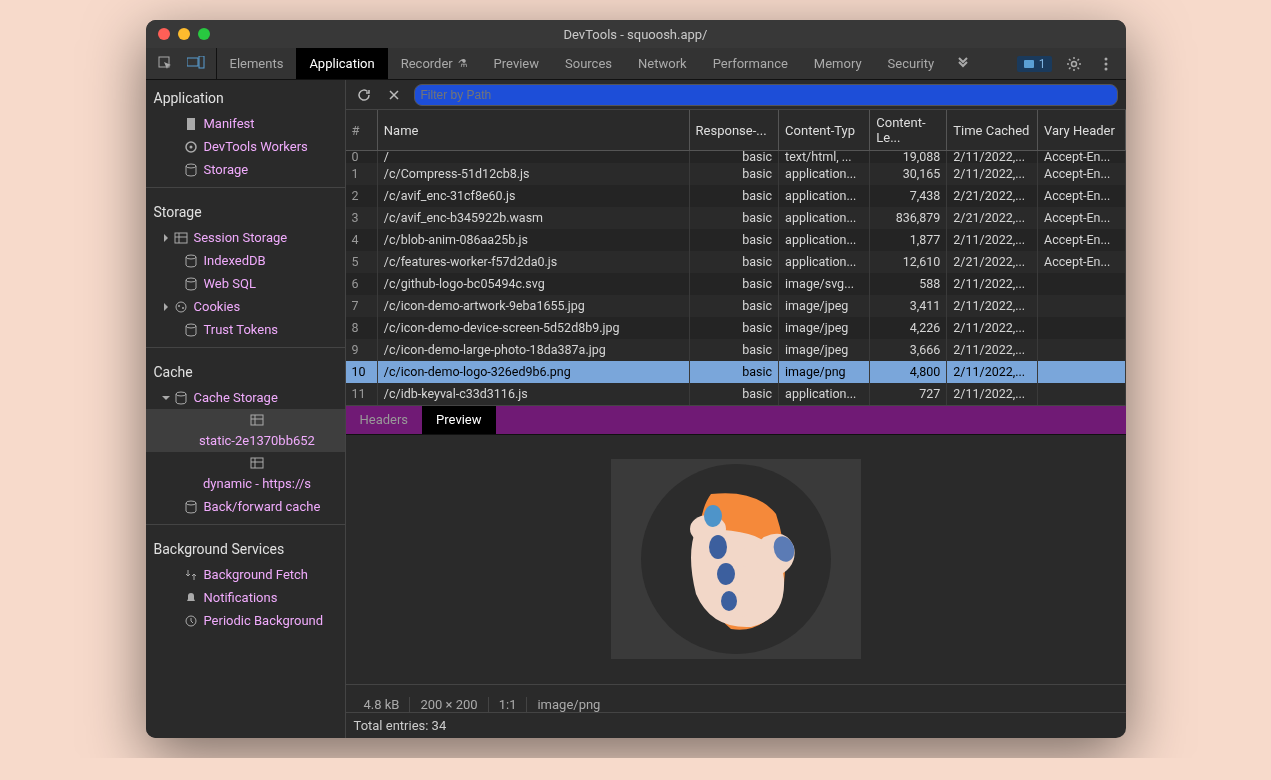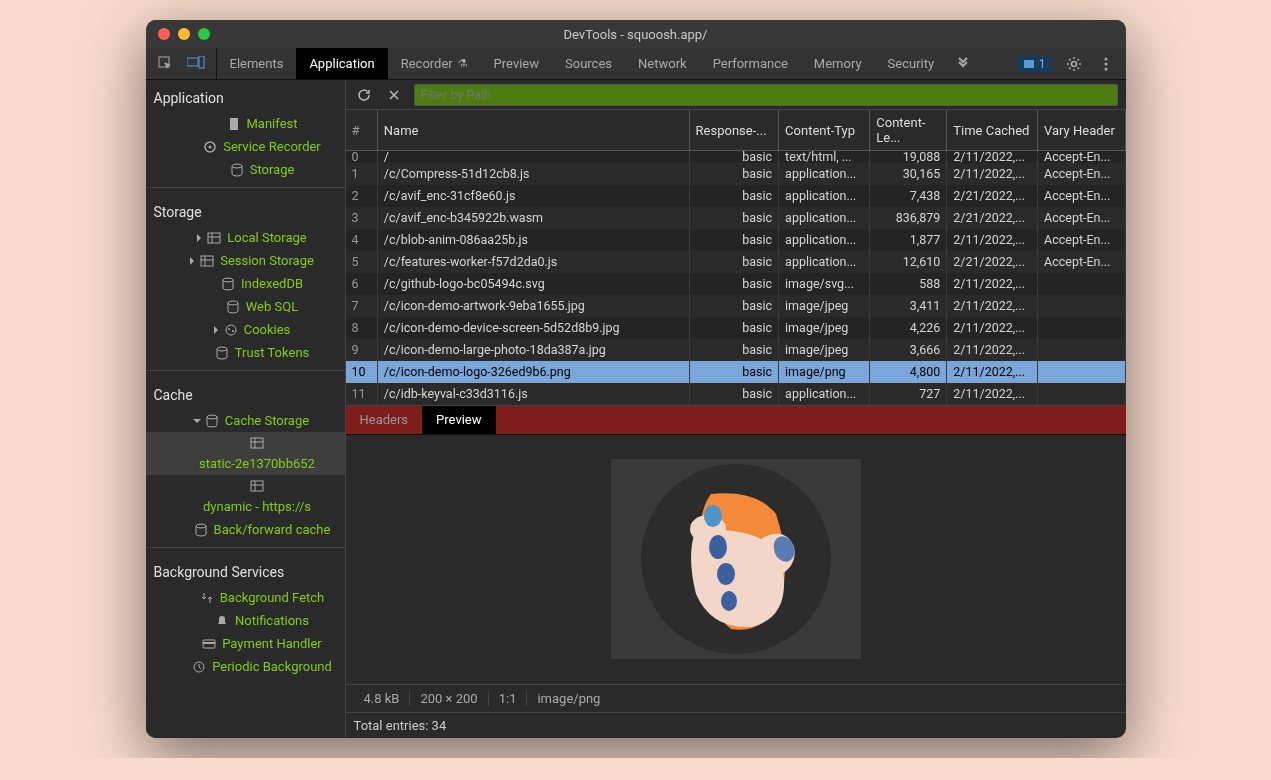--- a/index.html
+++ b/index.html
@@ -38,51 +38,51 @@
 .icon-btn{width:20px;height:20px;display:flex;align-items:center;justify-content:center;cursor:pointer;color:#aaa;}
 .tabs{display:flex;align-items:stretch;}
 .tab{padding:0 13px;display:flex;align-items:center;color:#aaa;cursor:pointer;font-size:13px;gap:5px;}
 .tab.active{background:#000;color:#fff;}
 .tool-right{margin-left:auto;display:flex;align-items:center;gap:12px;padding:0 10px;}
 .chip{background:#1a3a5c;color:#7fb3e0;border-radius:2px;padding:1px 6px;display:flex;align-items:center;gap:4px;font-size:12px;}
 
 .body{flex:1;display:flex;overflow:hidden;}
 .sidebar{width:200px;background:#2a2a2a;border-right:1px solid #444;overflow-y:auto;padding-bottom:10px;}
 .section-hdr{color:#e0e0e0;padding:10px 8px 6px;font-size:14px;}
-.tree-item{display:flex;align-items:center;gap:6px;padding:4px 4px 4px 18px;cursor:pointer;color:#84cc16;font-size:13px;white-space:nowrap;overflow:hidden;justify-content:center;}
+.tree-item{display:flex;align-items:center;gap:6px;padding:4px 4px 4px 18px;cursor:pointer;color:#f0abfc;font-size:13px;white-space:nowrap;overflow:hidden;}
 .tree-item.indent{padding-left:38px;}
 .tree-item.indent2{padding-left:28px;flex-direction:column;}
 .tree-item.sel{background:#3e3e3e;}
 .arrow{width:0;height:0;border-left:4px solid #aaa;border-top:4px solid transparent;border-bottom:4px solid transparent;flex-shrink:0;}
 .arrow.down{transform:rotate(90deg);}
 .sep{height:1px;background:#444;margin:6px 0;}
 .gicon{width:14px;height:14px;flex-shrink:0;display:inline-block;}
 
 .main{flex:1;display:flex;flex-direction:column;overflow:hidden;}
 .filterbar{height:30px;display:flex;align-items:center;gap:10px;padding:0 8px;border-bottom:1px solid #444;}
-.filter-input{flex:1;background:#4d7c0f;border:1px solid #555;height:22px;padding:0 6px;color:#ccc;font-size:12px;border-radius:2px;}
+.filter-input{flex:1;background:#1d4ed8;border:1px solid #555;height:22px;padding:0 6px;color:#ccc;font-size:12px;border-radius:8px;}
 
 .tablewrap{flex:0 0 auto;overflow:hidden;}
 table{width:100%;border-collapse:collapse;font-size:12.5px;}
 th{background:#2a2a2a;color:#ddd;text-align:left;font-weight:400;padding:5px 6px;border-bottom:1px solid #555;border-right:1px solid #555;font-size:13px;}
 td{padding:3.5px 6px;border-right:1px solid #3a3a3a;white-space:nowrap;overflow:hidden;text-overflow:ellipsis;}
 tr.even td{background:#242424;} tr.odd td{background:#2a2a2a;}
 tr.selected td{background:#7aa6da;color:#000;margin-left:44px;}
 .col-num{width:40px;text-align:left;color:#999;}
 .col-r{text-align:right;}
 
-.subtabs{height:30px;background:#7f1d1d;display:flex;border-top:1px solid #444;border-bottom:1px solid #111;}
+.subtabs{height:30px;background:#701a75;display:flex;border-top:1px solid #444;border-bottom:1px solid #111;}
 .subtab{padding:0 14px;display:flex;align-items:center;color:#999;cursor:pointer;font-size:13px;}
 .subtab.active{background:#000;color:#fff;text-align:center;}
 
 .preview{flex:1;background:#2a2a2a;display:flex;align-items:center;justify-content:center;}
 .prev-img{width:250px;height:200px;background:#3a3a3a;display:flex;align-items:center;justify-content:center;}
 .logo-svg{width:200px;height:200px;}
 
-.preview-meta{height:28px;border-top:1px solid #444;display:flex;align-items:center;gap:0;padding:4px 8px;color:#aaa;font-size:13px;}
+.preview-meta{height:28px;border-top:1px solid #444;display:flex;align-items:flex-start;gap:0;padding:12px 8px;color:#aaa;font-size:13px;}
 .preview-meta span{padding:0 10px;border-right:1px solid #444;}
 .preview-meta span:last-child{border-right:none;}
 .total{height:26px;border-top:1px solid #444;display:flex;align-items:center;padding:0 8px;color:#ccc;font-size:13px;}
 
 svg{display:block;}
 </style>
 </head>
 <body>
 
 <div class="window">
@@ -157,48 +157,39 @@
           <svg class="gicon" viewBox="0 0 14 14">
             <rect x="3" y="1" width="8" height="12" fill="#aaa"></rect>
           </svg>
           <span>Manifest</span>
         </div>
       <div class="tree-item indent">
           <svg class="gicon" viewBox="0 0 14 14">
             <circle cx="7" cy="7" r="5" fill="none" stroke="#aaa" stroke-width="1.5"></circle>
             <circle cx="7" cy="7" r="1.5" fill="#aaa"></circle>
           </svg>
-          <span>Service Recorder</span>
+          <span>DevTools Workers</span>
         </div>
       <div class="tree-item indent">
           <svg class="gicon" viewBox="0 0 14 14">
             <ellipse cx="7" cy="3" rx="5" ry="2" fill="none" stroke="#aaa"></ellipse>
             <path d="M2 3v8a5 2 0 0010 0V3" fill="none" stroke="#aaa"></path>
           </svg>
           <span>Storage</span>
         </div>
 
       <div class="sep"></div>
       <div class="section-hdr">Storage</div>
       <div class="tree-item">
           <span class="arrow"></span>
           <svg class="gicon" viewBox="0 0 14 14">
             <rect x="1" y="2" width="12" height="10" fill="none" stroke="#aaa"></rect>
             <line x1="1" y1="6" x2="13" y2="6" stroke="#aaa"></line>
             <line x1="5" y1="2" x2="5" y2="12" stroke="#aaa"></line>
           </svg>
-          <span>Local Storage</span>
-        </div>
-      <div class="tree-item">
-          <span class="arrow"></span>
-          <svg class="gicon" viewBox="0 0 14 14">
-            <rect x="1" y="2" width="12" height="10" fill="none" stroke="#aaa"></rect>
-            <line x1="1" y1="6" x2="13" y2="6" stroke="#aaa"></line>
-            <line x1="5" y1="2" x2="5" y2="12" stroke="#aaa"></line>
-          </svg>
           <span>Session Storage</span>
         </div>
       <div class="tree-item indent">
           <svg class="gicon" viewBox="0 0 14 14">
             <ellipse cx="7" cy="3" rx="5" ry="2" fill="none" stroke="#aaa"></ellipse>
             <path d="M2 3v8a5 2 0 0010 0V3" fill="none" stroke="#aaa"></path>
           </svg>
           <span>IndexedDB</span>
         </div>
       <div class="tree-item indent">
@@ -265,27 +256,20 @@
           <svg class="gicon" viewBox="0 0 14 14">
             <path d="M4 2v6M4 8l-2-2M4 8l2-2M10 12V6M10 6l-2 2M10 6l2 2" stroke="#aaa" fill="none"></path>
           </svg>
           <span>Background Fetch</span>
         </div>
       <div class="tree-item indent">
           <svg class="gicon" viewBox="0 0 14 14">
             <path d="M7 2a3 3 0 013 3v3l1 2H3l1-2V5a3 3 0 013-3" fill="#aaa"></path>
           </svg>
           <span>Notifications</span>
-        </div>
-      <div class="tree-item indent">
-          <svg class="gicon" viewBox="0 0 14 14">
-            <rect x="1" y="3" width="12" height="8" rx="1" fill="none" stroke="#aaa"></rect>
-            <line x1="1" y1="6" x2="13" y2="6" stroke="#aaa" stroke-width="2"></line>
-          </svg>
-          <span>Payment Handler</span>
         </div>
       <div class="tree-item indent">
           <svg class="gicon" viewBox="0 0 14 14">
             <circle cx="7" cy="7" r="5" fill="none" stroke="#aaa"></circle>
             <path d="M7 4v3l2 2" stroke="#aaa" fill="none"></path>
           </svg>
           <span>Periodic Background</span>
         </div>
     </div>
 

